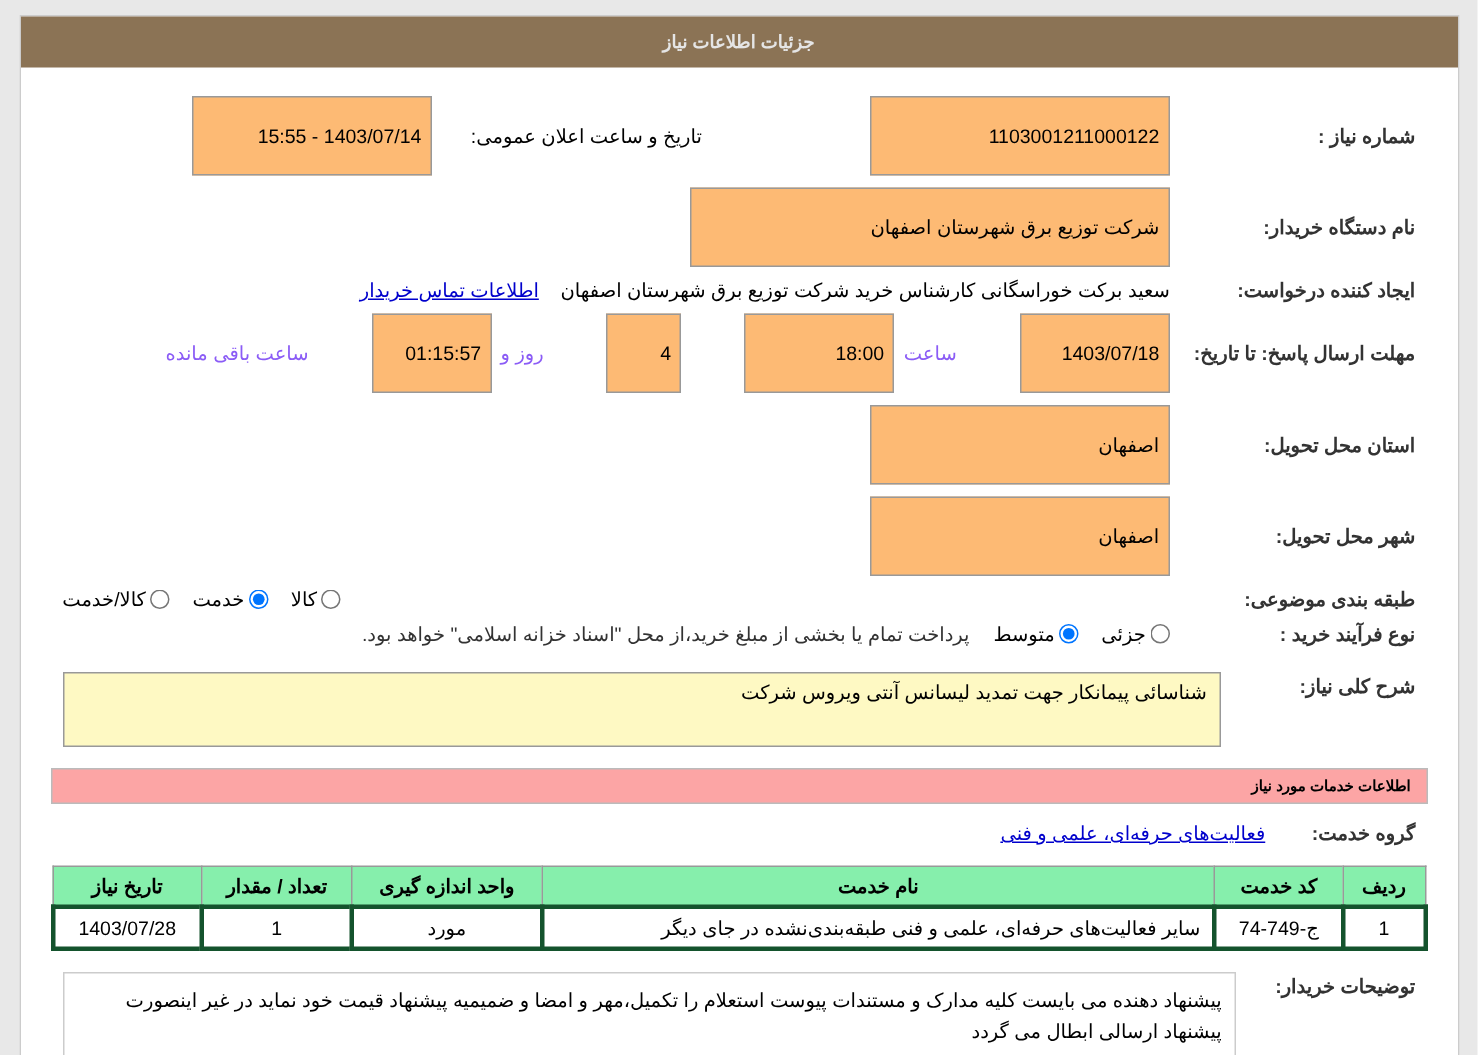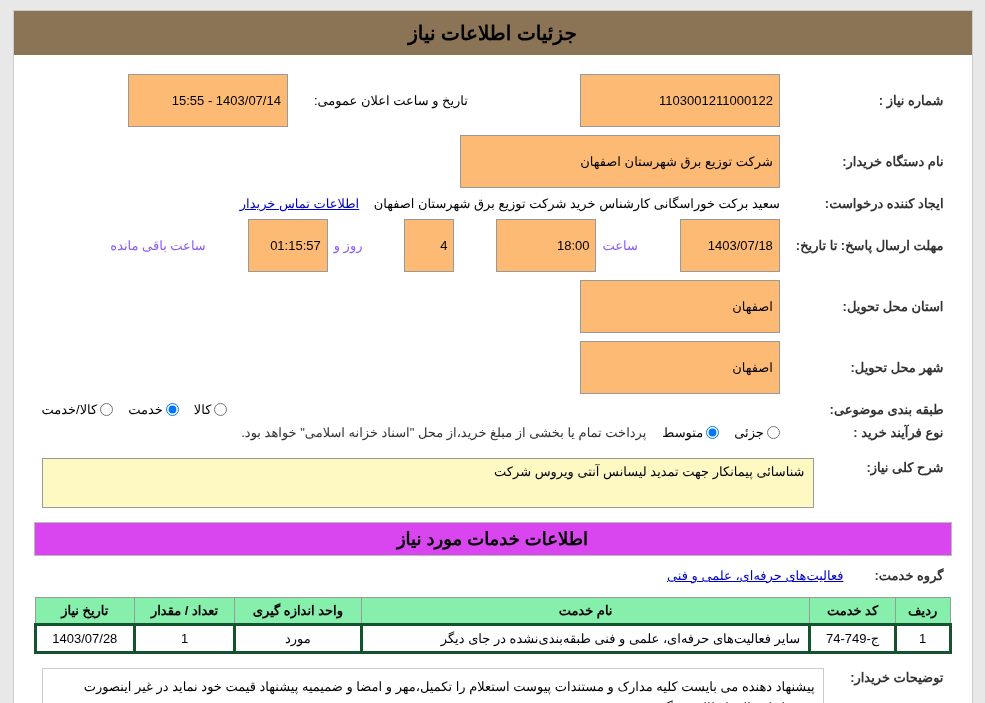--- a/index.html
+++ b/index.html
@@ -14,24 +14,24 @@
       min-height: 703px;
       padding: 10px;
     }
     .main-container {
       width: 960px;
       background: #fff;
       border: 1px solid #ccc;
     }
     .header-bar {
       background: #8B7355;
-      color: #000000;
+      color: #e5e5e5;
       text-align: center;
       padding: 10px 0;
-      font-size: 20px;
+      font-size: 12px;
       font-weight: bold;
     }
     .content {
       padding: 15px 20px;
     }
     .info-table {
       width: 100%;
       border-collapse: collapse;
       margin-bottom: 10px;
     }
@@ -75,27 +75,27 @@
     .row-flex {
       display: flex;
       align-items: center;
       gap: 6px;
     }
     .row-flex .label-inline {
       color: #8b5cf6;
       white-space: nowrap;
     }
     .section-header {
-      background: #d946ef;
+      background: #fca5a5;
       border: 1px solid #bbb;
       padding: 5px 10px;
       font-weight: bold;
-      font-size: 18px;
+      font-size: 10px;
       margin: 8px 0;
-      text-align: center;
+      text-align: right;
     }
     .service-table {
       width: 100%;
       border-collapse: collapse;
       margin-bottom: 10px;
     }
     .service-table th {
       background: #86efac;
       border: 1px solid #999;
       padding: 5px 8px;

